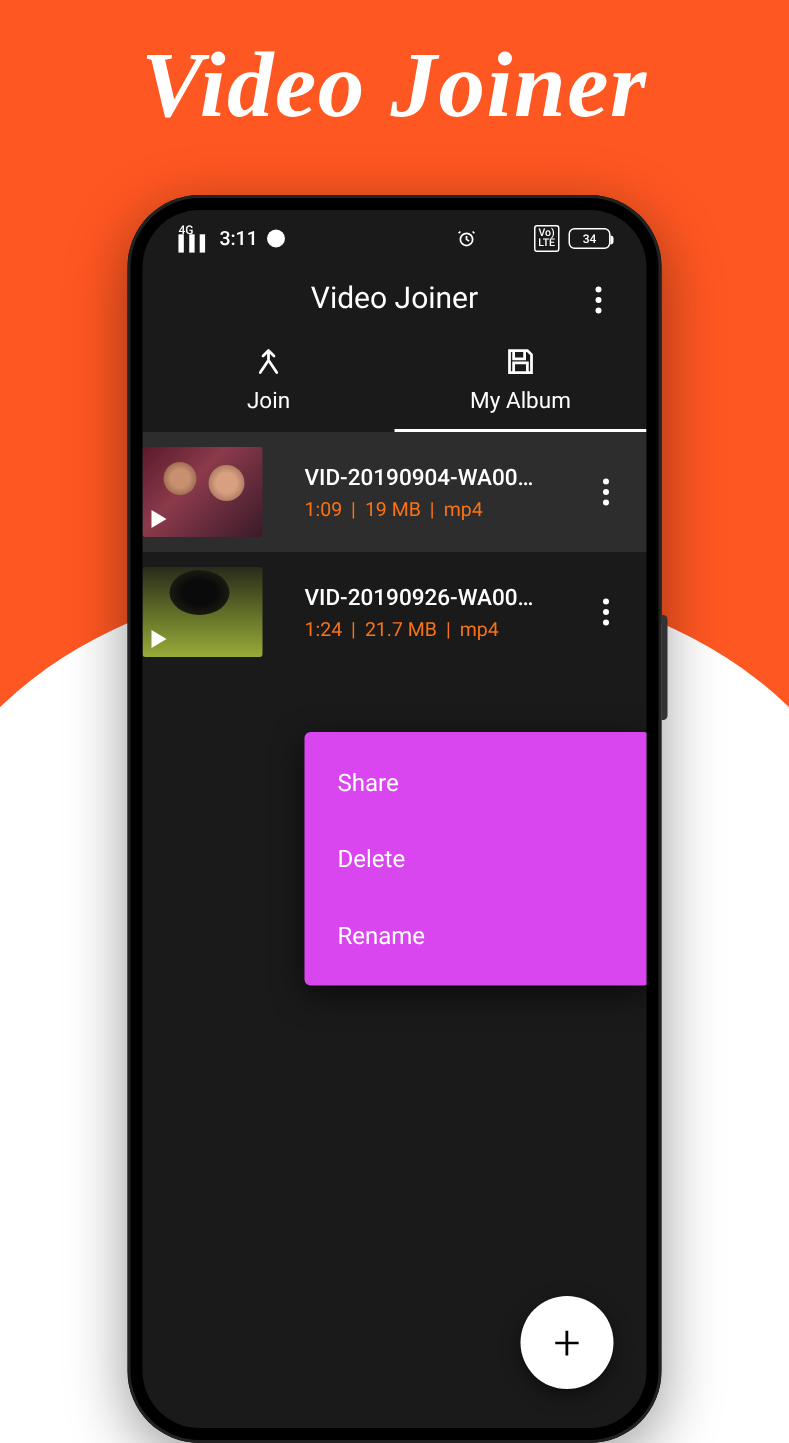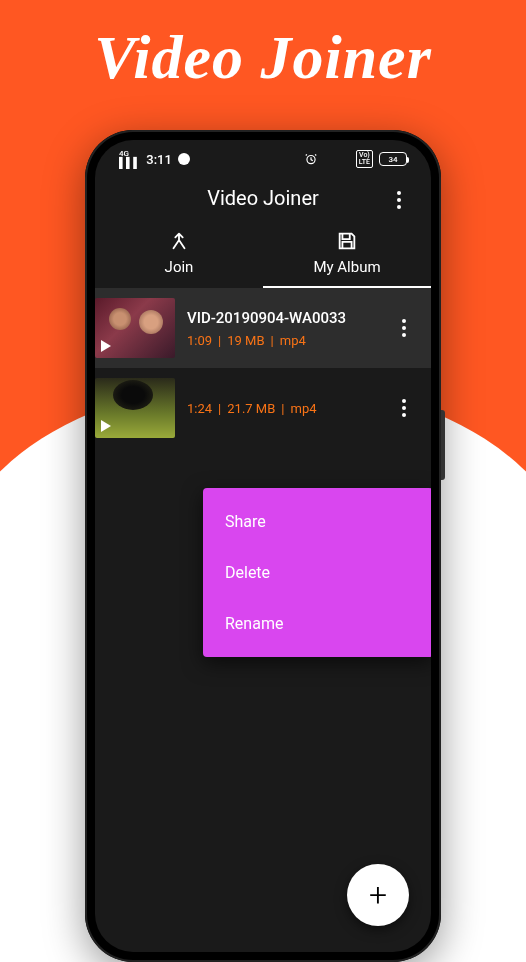--- a/index.html
+++ b/index.html
@@ -135,21 +135,21 @@
     cursor:pointer;
     position:relative;
     font-size:15px;
   }
   .tab.active::after {
     content:""; position:absolute; bottom:0; left:0; right:0; height:2px; background:#fff;
   }
   .tab-icon { width:22px; height:22px; }
   .list { }
   .row {
-    display:flex; align-items:center; gap:12px;
+    display:flex; align-items:center; gap:28px;
     padding: 10px 12px 10px 0;
     position: relative;
   }
   .row.selected { background: #2d2d2d; }
   .thumb {
     width: 80px; height: 60px; border-radius: 2px;
     background: #444;
     position: relative; flex-shrink:0;
     overflow:hidden;
   }
@@ -287,20 +287,21 @@
               <span></span>
             </div>
         </div>
       </div>
 
       <div class="row">
         <div class="thumb thumb2">
           <div class="play"></div>
         </div>
         <div class="row-info">
+          <div class="row-title">VID-20190926-WA0002</div>
           <div class="row-meta">
             <span>1:24</span>
             <span>|</span>
             <span>21.7 MB</span>
             <span>|</span>
             <span>mp4</span>
           </div>
         </div>
         <div class="row-more">
           <div class="dots">

